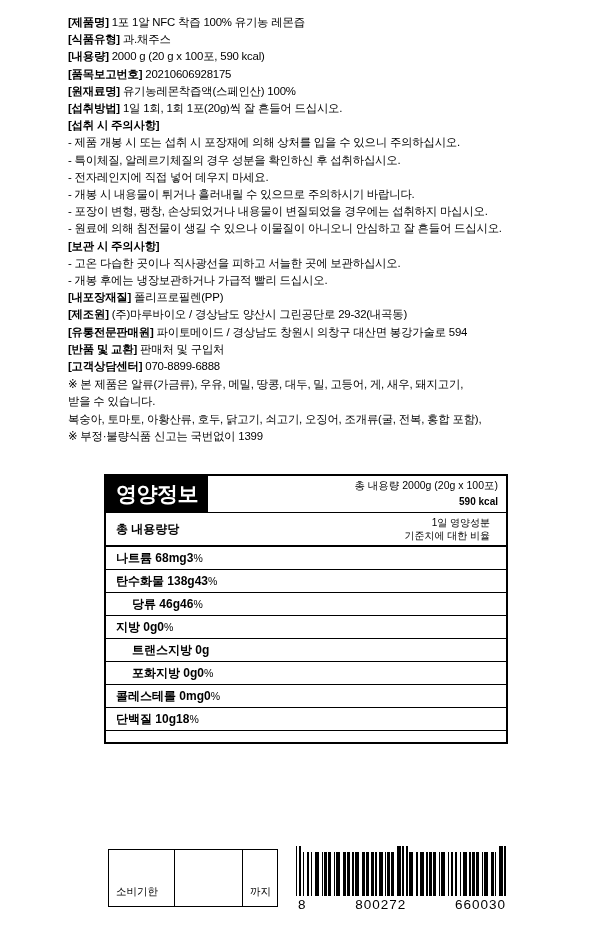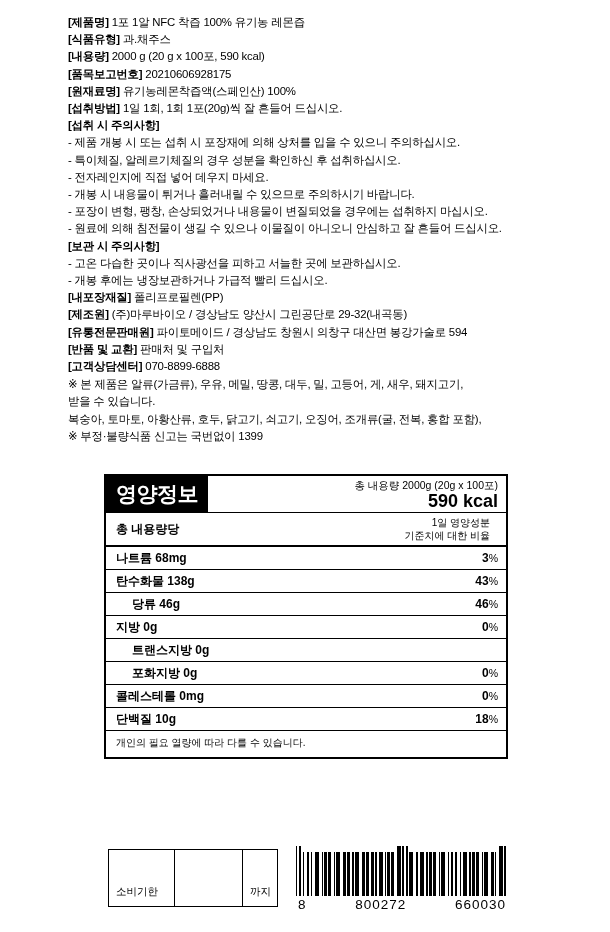--- a/index.html
+++ b/index.html
@@ -69,21 +69,21 @@
     flex-direction: column;
     justify-content: center;
     align-items: flex-end;
     padding-right: 8px;
   }
   .nut-total {
     font-size: 10.5px;
     line-height: 15px;
   }
   .nut-kcal {
-    font-size: 18px;
+    font-size: 10px;
     font-weight: bold;
     line-height: 17px;
   }
   .nut-subhead {
     display: flex;
     border-bottom: 2px solid #000;
     align-items: flex-end;
     padding: 3px 16px 3px 10px;
   }
   .nut-subhead .left {
@@ -92,21 +92,21 @@
     flex: 1;
     align-self: center;
   }
   .nut-subhead .right {
     font-size: 10px;
     text-align: right;
     line-height: 13px;
   }
   .nut-row {
     display: flex;
-    justify-content: space-between;
+    justify-content: flex-start;
     border-bottom: 1px solid #000;
     padding: 3px 8px 3px 10px;
     font-size: 12px;
     line-height: 16px;
   }
   .nut-row .name {
     font-weight: bold;
   }
   .nut-row.sub .name {
     padding-left: 16px;
@@ -261,21 +261,20 @@
         <div class="nut-row">
           <div class="name">콜레스테롤 0mg</div>
           <div class="pct">0<span class="unit">%</span></div>
         </div>
         <div class="nut-row">
           <div class="name">단백질 10g</div>
           <div class="pct">18<span class="unit">%</span></div>
         </div>
       </div>
     <div class="nut-footer">
-      <div>개인의 필요 열량에 따라 다를 수 있습니다.</div>
     </div>
   </div>
 
   <div class="bottom">
     <div class="expiry-box">
       <div class="expiry-cell c1">소비기한</div>
       <div class="expiry-cell c2"></div>
       <div class="expiry-cell c3">까지</div>
     </div>
     <div class="barcode">

